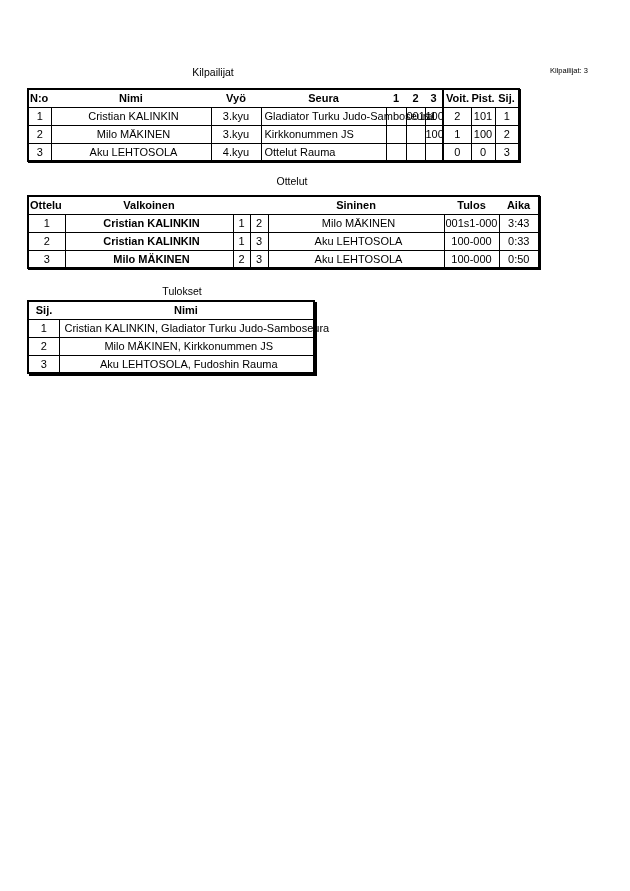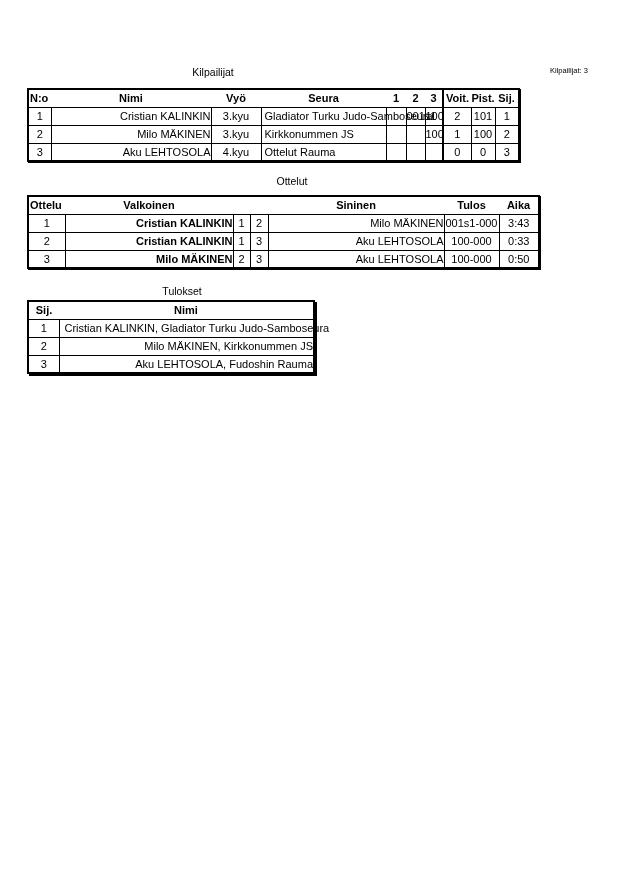--- a/index.html
+++ b/index.html
@@ -19,21 +19,21 @@
   .t1{left:27px;top:88px;width:491px;}
   .t2{left:27px;top:195px;width:511px;}
   .t3{left:27px;top:300px;width:286px;box-shadow:2px 2px 0 #000;}
 
   tr{height:18px;}
   th{border:none;border-bottom:1px solid #000;font-size:11px;font-weight:bold;
      padding:0;text-align:center;white-space:nowrap;overflow:visible;}
   td{border:1px solid #000;font-size:11px;padding:0;text-align:center;
      vertical-align:middle;white-space:nowrap;overflow:visible;}
   th.l0{text-align:left;padding-left:1px;}
-  td.l{text-align:right;padding-left:5px;}
+  td.l{text-align:center;padding-left:5px;}
   td.club{text-align:left;padding-left:3px;}
   .thick{border-left:2px solid #000;}
   td.b{font-weight:bold;}
 </style>
 </head>
 <body>
 
 <div class="page">
 
   <div class="caption cap1">Kilpailijat</div>

